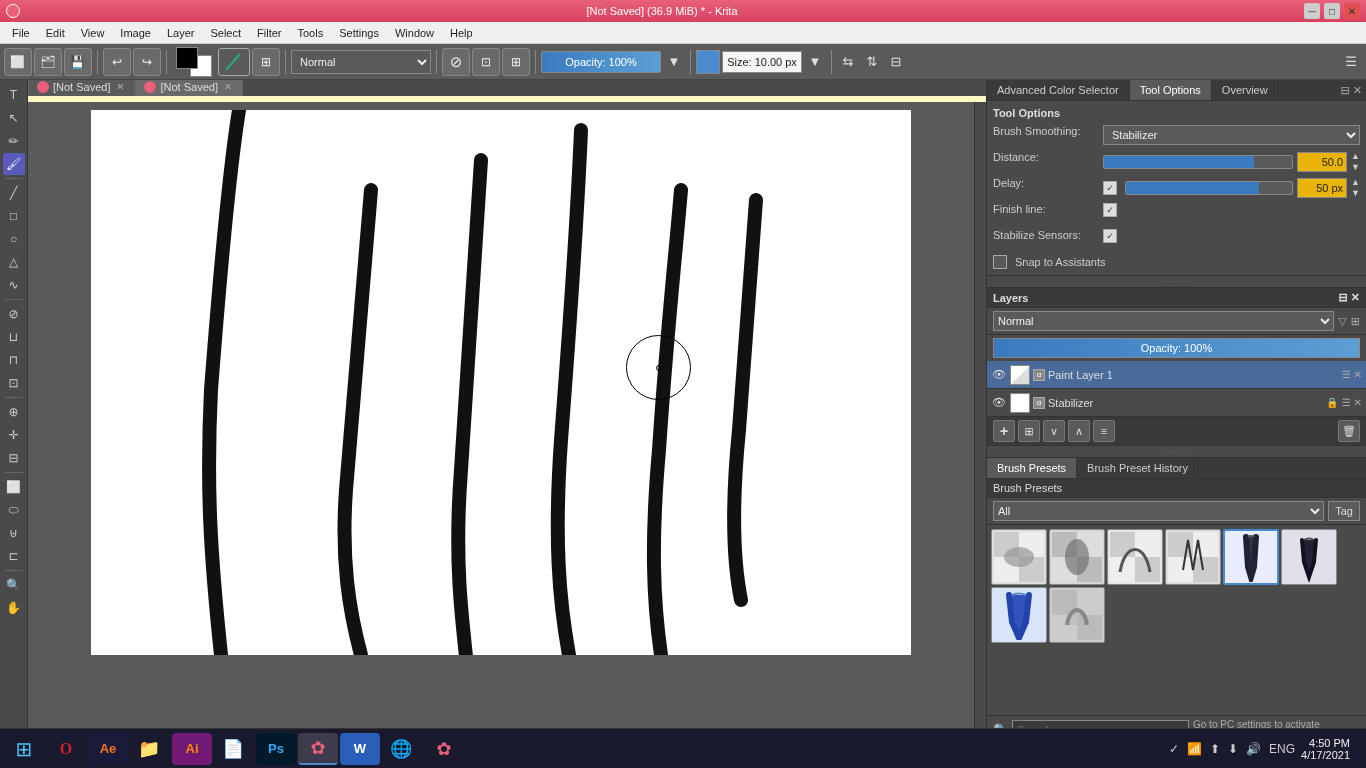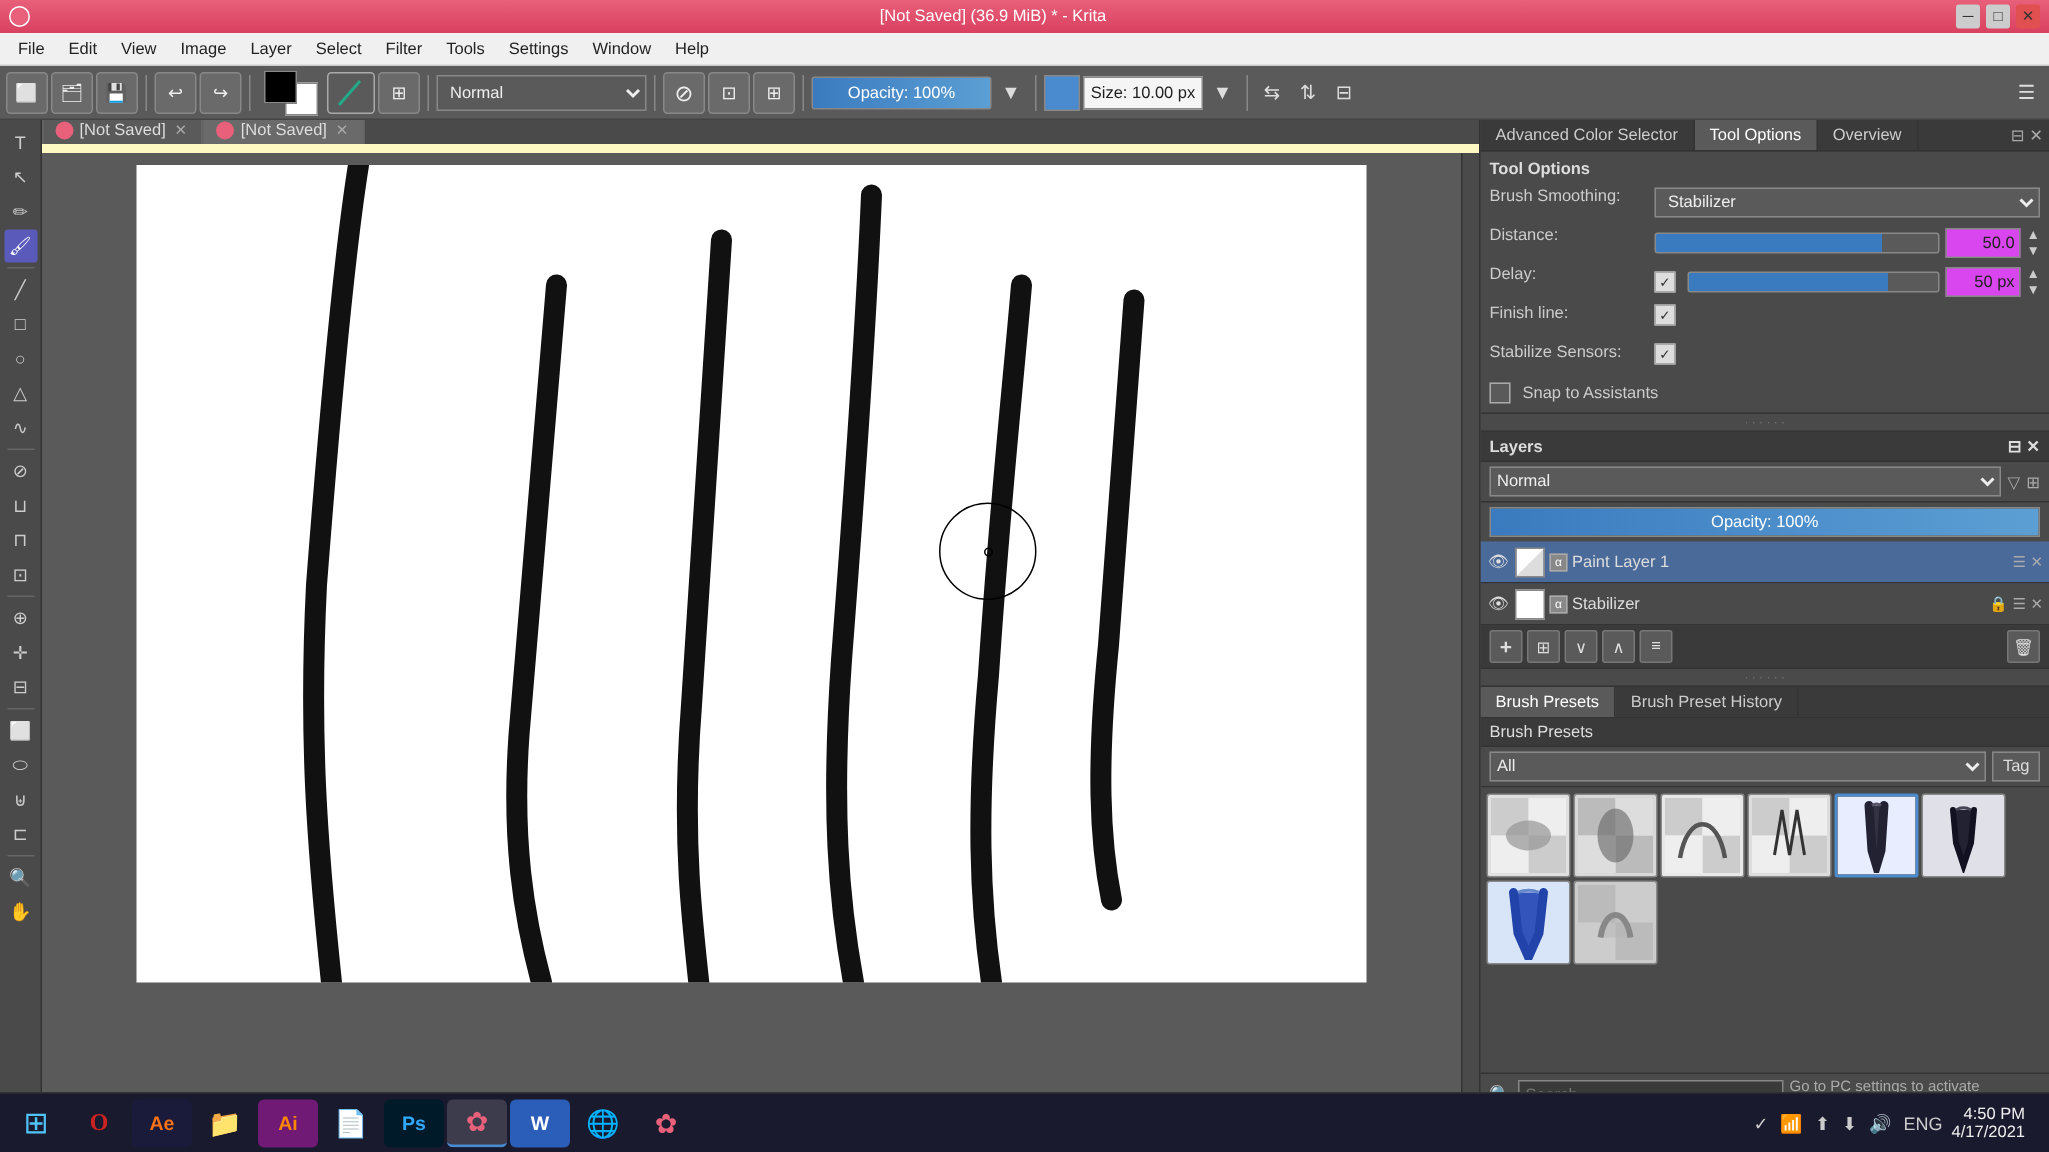--- a/index.html
+++ b/index.html
@@ -283,21 +283,21 @@
     .option-slider {
       flex: 1;
       height: 14px;
       background: linear-gradient(to right, #3a7bbf 80%, #5a5a5a 80%);
       border-radius: 2px;
       border: 1px solid #888;
     }
     .option-number {
       width: 50px;
       height: 20px;
-      background: #d946ef;
+      background: #eab308;
       border: 1px solid #888;
       font-size: 11px;
       color: #222;
       text-align: right;
       padding: 0 3px;
       display: flex; align-items: center; justify-content: flex-end;
     }
     .option-checkbox {
       width: 14px; height: 14px;
       border: 1px solid #aaa;

